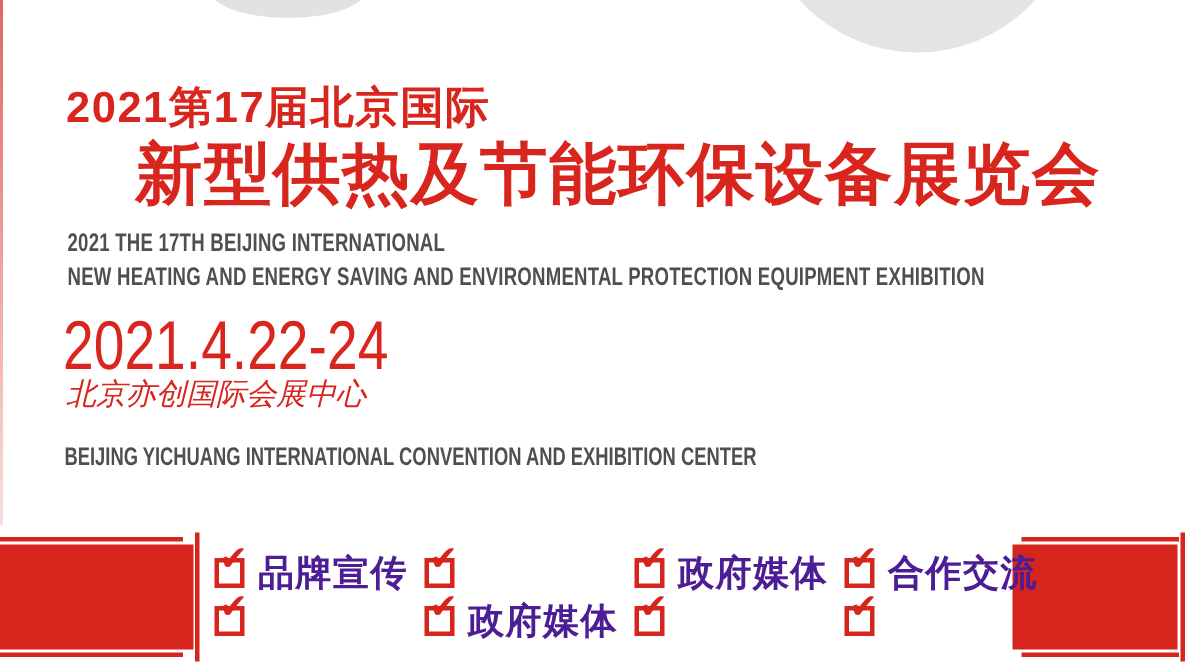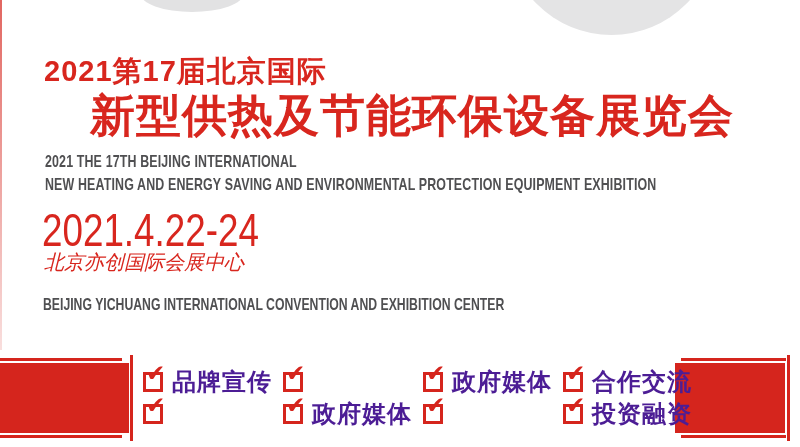--- a/index.html
+++ b/index.html
@@ -146,18 +146,17 @@
       </div>
       <div class="tag">
         <span class="cb">
             <span class="check">✔</span>
           </span>
       </div>
       <div class="tag">
         <span class="cb">
             <span class="check">✔</span>
           </span>
-        <span class="tag-label">投资融资</span>
       </div>
     </div>
   </div>
 
 </div>
 
 </body></html>

